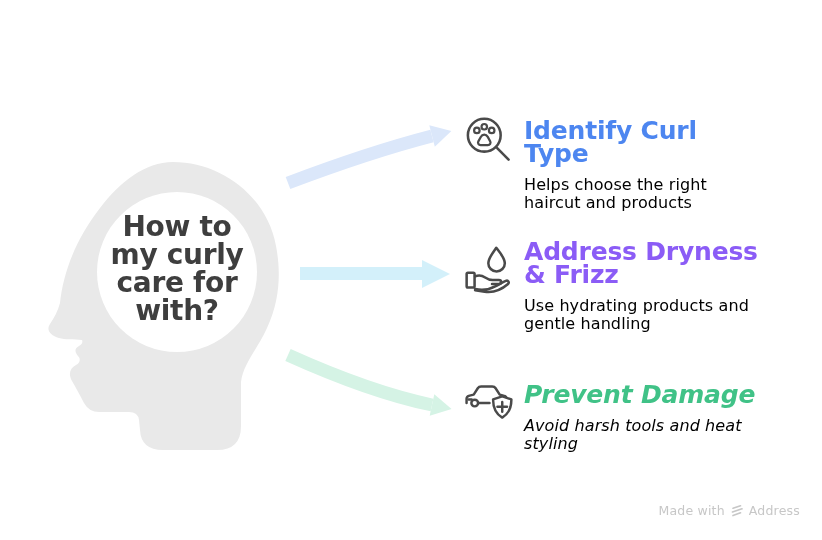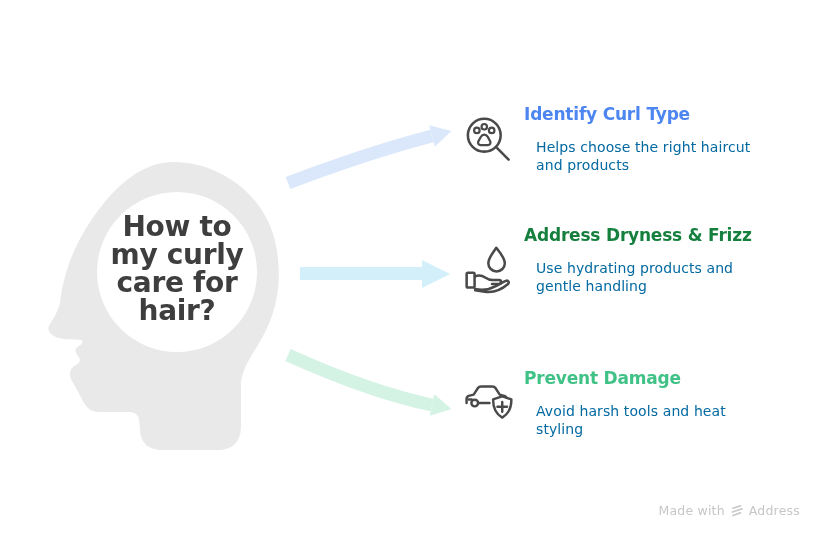--- a/index.html
+++ b/index.html
@@ -13,25 +13,25 @@
     position:absolute;left:95px;top:213px;width:164px;text-align:center;
     font-weight:bold;font-size:28px;line-height:28px;color:#3e3e3e;letter-spacing:-0.3px;
   }
   .question span{display:block;}
   
   .arrows-svg{position:absolute;left:280px;top:110px;}
   .arrow-band{fill:none;stroke-width:13;}
   
   .item-text{position:absolute;left:524px;}
   .item-title{
-    margin:0 0 11px 0;font-weight:bold;font-size:17px;line-height:23px;
+    margin:16px 0 11px 0;font-weight:bold;font-size:25px;line-height:23px;
     max-width:240px;letter-spacing:-0.2px;
   }
   .item-desc{
-    margin:12px;font-size:14px;line-height:18px;color:#0369a1;max-width:238px;letter-spacing:0.1px;
+    margin:0;font-size:16px;line-height:18px;color:#000000;max-width:238px;letter-spacing:0.1px;
   }
   .icon{position:absolute;}
   .icon path,.icon circle,.icon rect,.icon line{
     stroke:#4a4a4a;fill:none;stroke-width:2.4;stroke-linecap:round;stroke-linejoin:round;
   }
   .icon .toe{stroke-width:2.1;}
   .icon .masked{fill:#ffffff;}
   
   .watermark{
     position:absolute;top:503px;right:22px;display:flex;align-items:center;gap:5px;
@@ -68,21 +68,21 @@
       C 9 158 13 151 15 143
       C 18 114 30 80 55 48
       C 75 22 100 2 128 2 Z"></path>
     <circle cx="132" cy="112" r="80" fill="#ffffff"></circle>
   </svg>
 
   <div class="question">
     <span>How to</span>
     <span>my curly</span>
     <span>care for</span>
-    <span>hair?</span>
+    <span>with?</span>
   </div>
 
   <svg class="arrows-svg" width="195" height="330" viewBox="0 0 195 330">
     <g>
       <path class="arrow-band" d="M8 73 Q90 42 152 26" stroke="#dbe7fa"></path>
       <polygon points="171.4,21 154.8,36.7 149.3,15.3" fill="#dbe7fa"></polygon>
     </g>
     <g>
       <path class="arrow-band" d="M20 163.5 L143 163.5" stroke="#d3f0fa"></path>
       <polygon points="170,164 142,150 142,178" fill="#d3f0fa"></polygon>
@@ -106,34 +106,34 @@
     <p class="item-desc">Helps choose the right haircut and products</p>
   </div>
 
   <svg class="icon" style="left:464px;top:242px;" width="55" height="55" viewBox="0 0 52 52">
     <path d="M30.5 5.5 C27 10.8 23 15.2 23 20 A7.8 7.8 0 0 0 38.6 20 C38.6 15.2 34.5 10.8 30.5 5.5 Z"></path>
     <rect x="2.5" y="29" width="7.5" height="14" rx="1.2"></rect>
     <path d="M10.5 32.5 C14 31 17 31.5 20 33.5 C22.5 35.2 24.5 36 27 36 L33 36 C35.8 36 35.8 39.8 33 39.8 L26.5 39.8"></path>
     <path d="M10.5 44.5 C17 46 24 45 29.5 42 C33 40.2 36.5 38 39.5 36.8 C41.8 35.9 43.3 38.2 41.3 40 C35.5 45 27.5 48.2 19.5 47 L10.5 45.5"></path>
   </svg>
   <div class="item-text" style="top:224px;">
-    <h3 class="item-title" style="color: #15803d;">Address Dryness &amp; Frizz</h3>
+    <h3 class="item-title" style="color: #8b5cf6;">Address Dryness &amp; Frizz</h3>
     <p class="item-desc">Use hydrating products and gentle handling</p>
   </div>
 
   <svg class="icon" style="left:463px;top:375px;" width="53" height="53" viewBox="0 0 52 52">
     <path d="M3.5 27.5 L3.5 23 C3.5 21.2 4.8 20.6 6.5 20.2 L10.5 19.2 L14.5 13 C15.3 11.7 16.3 11.2 17.8 11.2 L28.7 11.2 C30.2 11.2 31.2 11.7 32 13 L36 19.2 L39.8 20.2 C41.5 20.6 42.8 21.2 42.8 23"></path>
     <line x1="5.5" y1="24" x2="8.5" y2="24"></line>
     <circle cx="11.5" cy="27.5" r="3.3"></circle>
     <line x1="15.5" y1="27.5" x2="26" y2="27.5"></line>
     <path class="masked" d="M38.5 21 L47.5 24 C47.5 32 44.5 38.3 38.5 41.8 C32.5 38.3 29.5 32 29.5 24 Z"></path>
     <line x1="38.5" y1="26.5" x2="38.5" y2="36"></line>
     <line x1="33.8" y1="31.2" x2="43.2" y2="31.2"></line>
   </svg>
-  <div class="item-text" style="top:367px;">
+  <div class="item-text" style="top:367px;font-style:italic;">
     <h3 class="item-title" style="color: rgb(64, 194, 135);">Prevent Damage</h3>
     <p class="item-desc">Avoid harsh tools and heat styling</p>
   </div>
 
   <div class="watermark">
     <span>Made with</span>
     <svg width="14" height="14" viewBox="0 0 14 14">
       <line x1="3" y1="4.2" x2="10.5" y2="1.8"></line>
       <line x1="2.5" y1="8" x2="12" y2="4.8"></line>
       <line x1="3" y1="11.5" x2="10.5" y2="8.8"></line>

